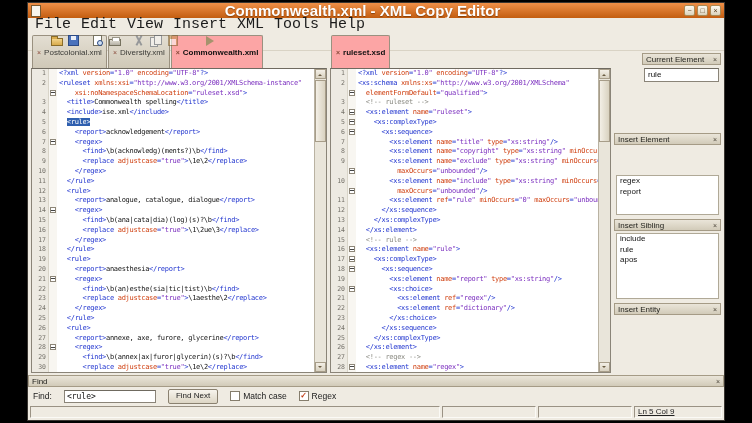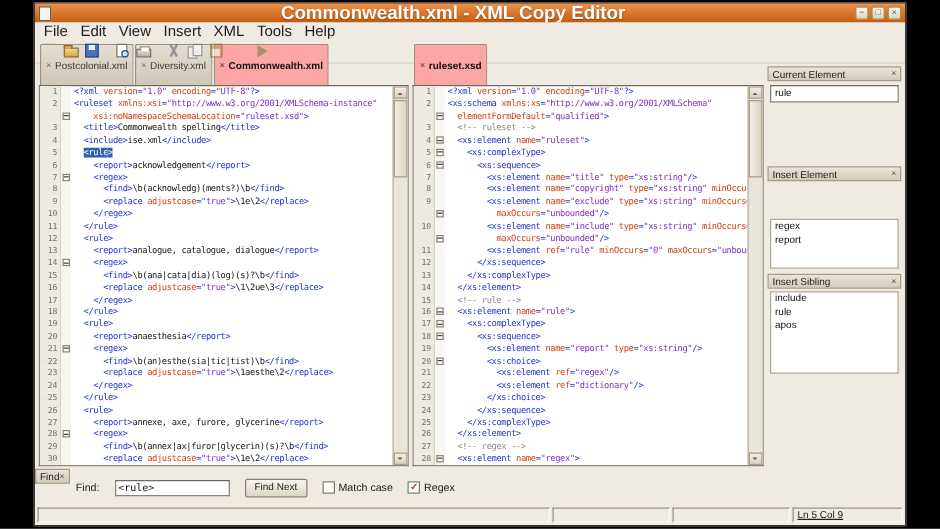--- a/index.html
+++ b/index.html
@@ -11,21 +11,21 @@
   .titlebar{height:15px;flex:0 0 15px;background:linear-gradient(to bottom,var(--titleTop,#ef9048),var(--titleBottom,#c35d10));
             display:flex;align-items:center;padding:0 3px;gap:3px;}
   .titleicon{width:8px;height:10px;background:#f7f4ec;border:1px solid #7a5a30;flex:0 0 auto;}
   .title{flex:1;text-align:center;color:#fff;font-weight:bold;font-size:15px;line-height:15px;
          white-space:nowrap;overflow:hidden;text-shadow:0 1px 1px rgba(90,40,0,.6);}
   .winbtns{display:flex;gap:2px;}
   .wbtn{width:11px;height:11px;background:linear-gradient(#fdf9f0,#dcd3bd);border:1px solid #a98a55;
         border-radius:2px;font-size:7px;line-height:10px;text-align:center;color:#5c4020;box-sizing:border-box;}
   
   .menubar{height:13px;flex:0 0 13px;display:flex;align-items:center;padding-left:2px;background:#efebe2;}
-  .mi{font-size:12px;padding:0 5px;color:#1b1b1b;}
+  .mi{font-size:15px;padding:0 5px;color:#1b1b1b;font-family:Liberation Mono, monospace;}
   
   .toolbar{height:19px;flex:0 0 19px;display:flex;align-items:center;padding:0 3px;background:#efebe2;
            border-bottom:1px solid #d9d3c5;}
   .tbtn{width:17px;height:16px;display:flex;align-items:center;justify-content:center;}
   .tsep{width:1px;height:12px;background:#c6bfae;box-shadow:1px 0 0 #fbf9f4;margin:0 3px;}
   .ic{display:block;box-sizing:border-box;}
   .ic-new{width:9px;height:11px;background:#fff;border:1px solid #75715f;}
   .ic-open{width:12px;height:8px;background:linear-gradient(#f2d38a,#d8ab4c);border:1px solid #8a6d2a;position:relative;margin-top:3px;}
   .ic-open::before{content:"";position:absolute;top:-3px;left:-1px;width:5px;height:2px;background:#d8ab4c;border:1px solid #8a6d2a;border-bottom:none;}
   .ic-save{width:11px;height:11px;background:#4a72bc;border:1px solid #2c4a84;position:relative;}
@@ -70,32 +70,32 @@
   
   .vscroll{flex:0 0 11px;background:#e9e5da;border-left:1px solid #b9b2a2;display:flex;flex-direction:column;}
   .sarrow{height:10px;flex:0 0 10px;background:linear-gradient(#f3efe6,#d8d1c0);border:1px solid #a79d89;box-sizing:border-box;position:relative;}
   .sarrow::after{content:"";position:absolute;left:2px;border:2.5px solid transparent;}
   .sarrow.up::after{top:2px;border-bottom-color:#6b5d43;}
   .sarrow.down::after{top:3px;border-top-color:#6b5d43;}
   .sthumb{height:62px;margin:1px 0;background:linear-gradient(90deg,#f3efe6,#d9d2c0);border:1px solid #a79d89;box-sizing:border-box;}
   
   .sidebar{flex:0 0 107px;display:flex;flex-direction:column;gap:2px;min-height:0;}
   .panel{display:flex;flex-direction:column;min-height:0;}
-  .p-ce{flex:0 0 78px;} .p-ie{flex:0 0 84px;gap:28px;} .p-is{flex:0 0 82px;} .p-ient{flex:1;}
+  .p-ce{flex:0 0 78px;margin-left:28px;} .p-ie{flex:0 0 84px;gap:28px;} .p-is{flex:0 0 82px;} .p-ient{flex:1;}
   .phead{height:12px;flex:0 0 12px;background:linear-gradient(#eae5d9,#d2cbb9);border:1px solid #a59b86;
          display:flex;align-items:center;justify-content:space-between;padding:0 3px;font-size:8px;color:#24241f;box-sizing:border-box;}
   .pclose{font-size:7px;color:#4c463a;line-height:1;}
   .pinput{height:12px;margin:3px 2px;background:#fff;border:1px solid #8a8478;border-top-color:#6f6a60;
           font-size:8px;line-height:11px;padding:0 3px;color:#111;}
   .plist{flex:1;margin:2px;background:#fff;border:1px solid #b0a997;font-size:8px;overflow:hidden;position:relative;min-height:0;}
   .pli{padding:0 3px;line-height:10.5px;color:#131313;white-space:nowrap;}
   .mini-vscroll{position:absolute;right:0;top:0;bottom:0;width:8px;background:#e9e5da;border-left:1px solid #b9b2a2;}
   .mini-thumb{margin:1px;height:18px;background:linear-gradient(90deg,#f3efe6,#d9d2c0);border:1px solid #a79d89;}
   
-  .findpanel{flex:0 0 30px;display:flex;flex-direction:row;}
+  .findpanel{flex:0 0 30px;display:flex;flex-direction:column;}
   .fhead{height:12px;flex:0 0 12px;background:linear-gradient(#eae5d9,#d2cbb9);border:1px solid #a59b86;
          display:flex;align-items:center;justify-content:space-between;padding:0 3px;font-size:8px;color:#24241f;box-sizing:border-box;}
   .frow{flex:1;display:flex;align-items:center;gap:12px;padding:0 5px;font-size:8.5px;color:#1b1b1b;background:#efebe2;}
   .finput{width:86px;height:11px;background:#fff;border:1px solid #8a8478;border-top-color:#6f6a60;
           font-family:"DejaVu Sans Mono",monospace;font-size:8px;line-height:11px;padding:0 2px;color:#111;}
   .fbtn{height:13px;line-height:12px;padding:0 7px;background:linear-gradient(#f7f4ed,#ddd6c5);
         border:1px solid #8a8170;border-radius:2px;font-size:8px;color:#222;}
   .fcheck{display:flex;align-items:center;gap:3px;}
   .box{width:8px;height:8px;background:#fff;border:1px solid #857d6c;font-size:8px;line-height:8px;
        text-align:center;font-weight:bold;color:#c03a10;box-sizing:content-box;}
@@ -299,20 +299,24 @@
           <span>Insert Sibling</span>
           <span class="pclose">×</span>
         </div>
         <div class="plist">
           <div class="pli">include</div>
           <div class="pli">rule</div>
           <div class="pli">apos</div>
         </div>
       </div>
       <div class="panel p-ient">
+        <div class="phead">
+          <span>Insert Entity</span>
+          <span class="pclose">×</span>
+        </div>
       </div>
     </div>
   </div>
 
   <div class="findpanel">
     <div class="fhead">
       <span>Find</span>
       <span class="pclose">×</span>
     </div>
     <div class="frow">

